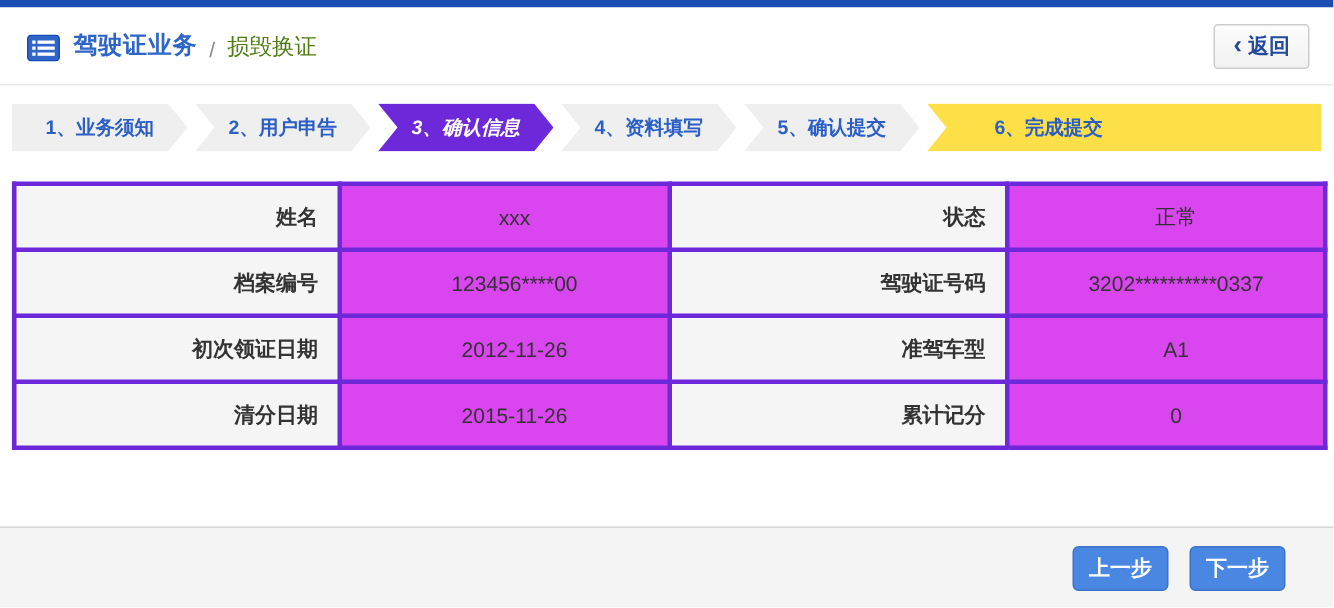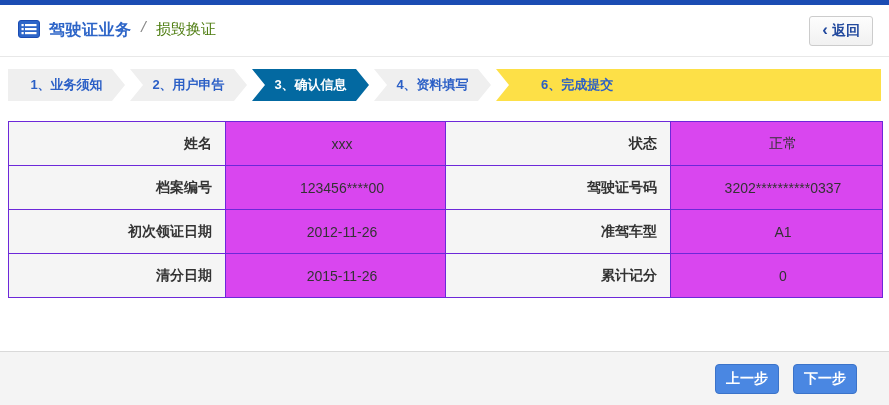--- a/index.html
+++ b/index.html
@@ -17,21 +17,21 @@
   
   .header {
     height: 52px;
     display: flex;
     align-items: center;
     justify-content: space-between;
     padding: 0 16px 0 18px;
     border-bottom: 1px solid #e8e8e8;
     background: #ffffff;
   }
-  .header-left { display: flex; align-items: flex-start; font-family: Liberation Mono, monospace; }
+  .header-left { display: flex; align-items: flex-end; }
   .doc-icon { width: 22px; height: 18px; margin-right: 9px; display: inline-flex; }
   .page-title {
     color: #2d65c8;
     font-size: 16px;
     font-weight: bold;
     letter-spacing: 0.5px;
   }
   .crumb-sep { color: #888; font-size: 14px; margin: 0 8px; }
   .page-subtitle { color: #4d7c0f; font-size: 15px; }
   .back-btn {
@@ -65,36 +65,36 @@
     font-weight: bold;
     line-height: 32px;
     text-align: center;
     clip-path: polygon(0 0, calc(100% - 13px) 0, 100% 50%, calc(100% - 13px) 100%, 0 100%, 13px 50%);
     cursor: pointer;
     white-space: nowrap;
   }
   .step.first {
     clip-path: polygon(0 0, calc(100% - 13px) 0, 100% 50%, calc(100% - 13px) 100%, 0 100%);
   }
-  .step.active { background: #0369a1; color: #ffffff; }
+  .step.active { background: #6d28d9; color: #ffffff; font-style: italic; }
   .step-filler {
     flex: 1 1 auto;
     background: #fde047;
     clip-path: polygon(0 0, 100% 0, 100% 100%, 0 100%, 13px 50%);
   }
 
   
   .info-table {
     margin: 20px 8px 0 8px;
     width: 873px;
     border-collapse: collapse;
     table-layout: fixed;
   }
   .info-table td {
-    border: 1px solid #6d28d9;
+    border: 3px solid #6d28d9;
     height: 44px;
     font-size: 14px;
     color: #333333;
     margin-left: 25px;
   }
   td.cell-label {
     background: #f5f5f5;
     text-align: right;
     padding-right: 13px;
     font-weight: bold;
@@ -162,20 +162,21 @@
     <span class="back-chevron">‹</span>
     <span>返回</span>
   </button>
 </div>
 
 <div class="wizard">
   <div class="step first">1、业务须知</div>
   <div class="step">2、用户申告</div>
   <div class="step active">3、确认信息</div>
   <div class="step">4、资料填写</div>
+  <div class="step">5、确认提交</div>
   <div class="step-filler" style="color:#2b5fc6;font-size:13px;font-weight:bold;line-height:32px;text-align:left;padding-left:45px;">6、完成提交</div>
 </div>
 
 <table class="info-table">
   <tbody>
       <tr>
     <td class="cell-label col-l1">姓名</td>
     <td class="cell-value col-v1">xxx</td>
     <td class="cell-label col-l2">状态</td>
     <td class="cell-value col-v2">正常</td>

